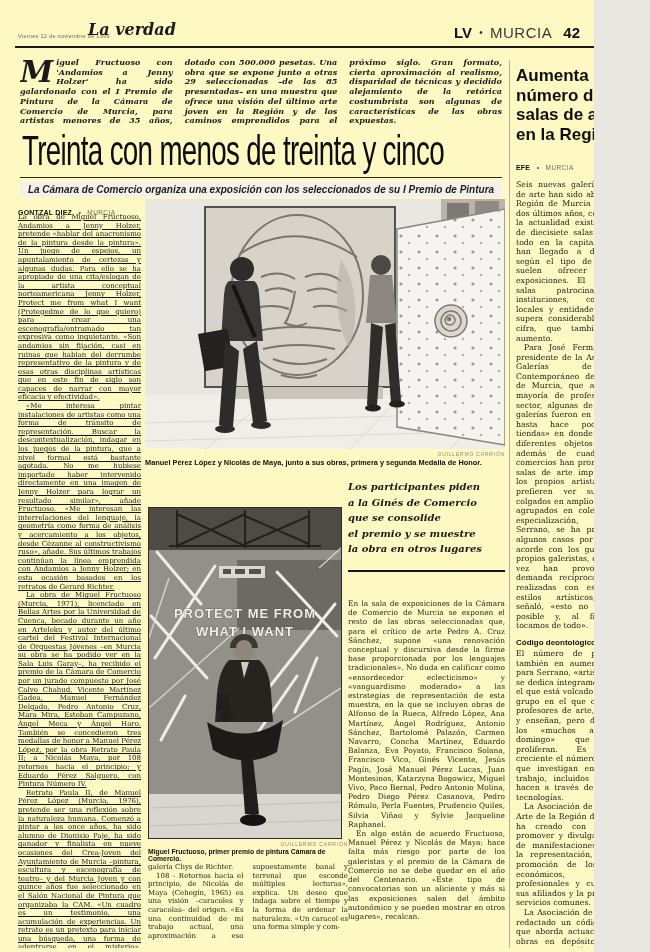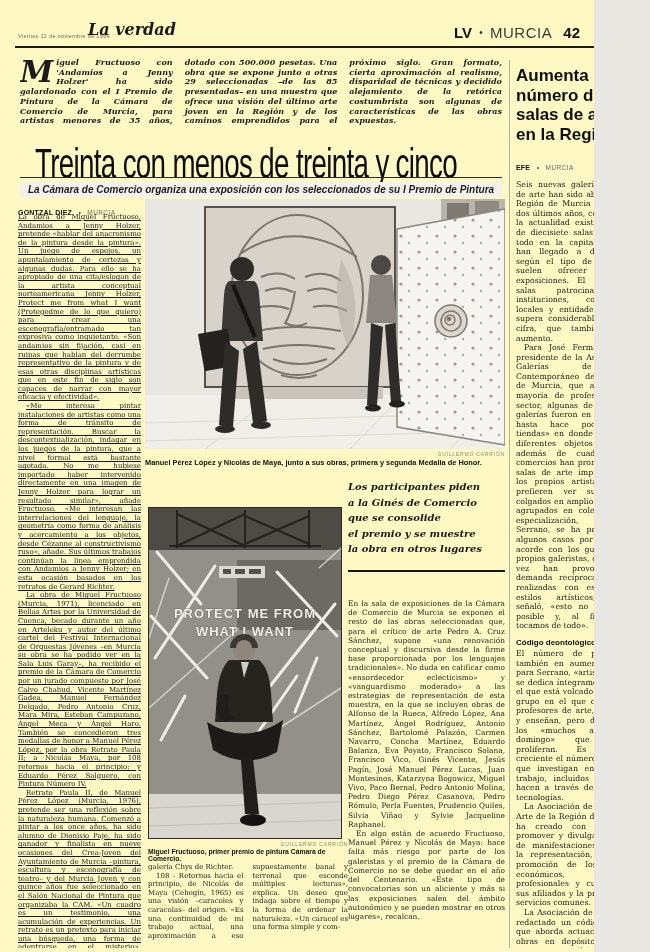--- a/index.html
+++ b/index.html
@@ -17,21 +17,21 @@
   .header-rule{position:absolute;left:15px;top:46px;width:622px;height:2px;background:#1a1a1a;}
   .vdivider{position:absolute;left:509px;top:60px;width:1px;height:888px;background:#b3afa7;}
 
   
   .lead{position:absolute;left:20px;top:58px;width:482px;height:70px;
         column-count:3;column-gap:12px;
         font:italic 700 8px/9.7px "DejaVu Serif",serif;text-align:justify;color:#1b1b1b;overflow:hidden;}
   .dropcap{float:left;font:italic 700 30px/25px "DejaVu Serif",serif;margin:1px 3px 0 0;}
 
   
-  .headline{position:absolute;left:20px;top:126px;width:484px;height:48px;margin:15px;font-weight:400;}
+  .headline{position:absolute;left:20px;top:126px;width:484px;height:48px;margin:2px;font-weight:400;}
   .headline-text{display:inline-block;white-space:nowrap;transform:scaleX(.66);transform-origin:0 50%;
         font:400 42px/46px "Liberation Sans",sans-serif;letter-spacing:-1px;color:#0d0d0d;}
   .subhead-rule{position:absolute;left:20px;top:177px;width:482px;height:1px;background:#2a2a2a;}
   .subhead{position:absolute;left:20px;top:182px;width:482px;text-align:center;
         font:italic 700 10px "Liberation Sans",sans-serif;color:#1d1d1d;background:#f3f1ec;padding:2px 0;}
 
   
   .byline{font-family:"Liberation Sans",sans-serif;}
   .byline1{position:absolute;left:18px;top:201px;width:123px;}
   .byl-name{font-weight:700;font-size:7px;letter-spacing:.2px;color:#0e0e0e;}

